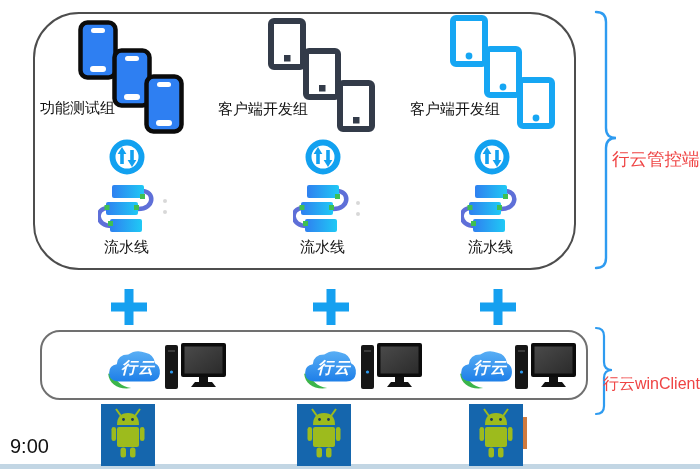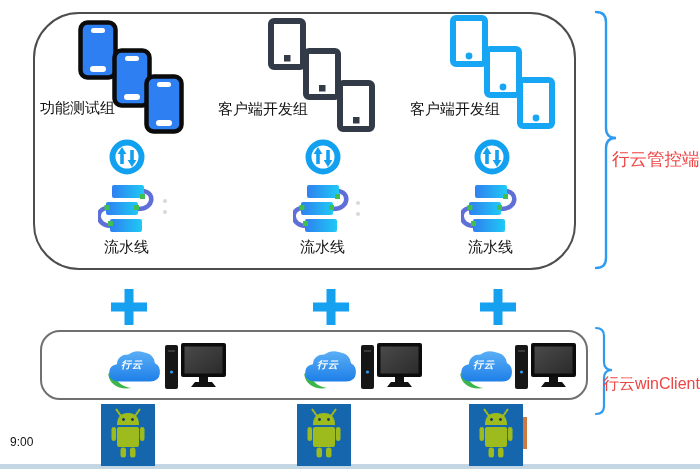--- a/index.html
+++ b/index.html
@@ -4,21 +4,21 @@
 <style>
   html,body{margin:0;padding:0;background:#fff;}
   #canvas{position:relative;width:700px;height:469px;overflow:hidden;background:#fff;
           font-family:Liberation Sans, sans-serif;}
   .abs{position:absolute;}
   .box{position:absolute;background:#fff;box-sizing:border-box;}
   .top-box{left:33px;top:12px;width:543px;height:258px;border:2px solid #4d4d4d;border-radius:46px;}
   .bottom-box{left:40px;top:330px;width:548px;height:70px;border:2px solid #707070;border-radius:20px;}
   .lbl{position:absolute;color:#111;font-size:15px;font-weight:500;white-space:nowrap;}
   .blue-lbl{position:absolute;color:#ef4444;white-space:nowrap;font-weight:500;}
-  .logo-text{position:absolute;color:#fff;font-size:10px;font-weight:bold;font-style:italic;
+  .logo-text{position:absolute;color:#fff;font-size:16px;font-weight:bold;font-style:italic;
              letter-spacing:1px;white-space:nowrap;pointer-events:none;}
   .dot{position:absolute;width:4px;height:4px;border-radius:50%;background:#d8d8d8;}
   .strip{position:absolute;left:0;top:464px;width:700px;height:5px;background:#c2d6e4;}
   .sliver{position:absolute;left:520px;top:417px;width:7px;height:32px;background:#cf7a3e;z-index:1;}
   .tile{z-index:2;}
 </style>
 </head>
 <body>
 
 <div id="canvas">
@@ -208,21 +208,21 @@
   <div class="logo-text" style="left:473px;top:358px">行云</div>
   <svg class="abs" style="left:514px;top:342px" width="62" height="50">
       <use href="#sym-pc"></use>
     </svg>
 
   <svg class="abs" style="left:590px;top:326px" width="30" height="92">
     <path d="M 6,2 Q 14,2 14,10 L 14,36 Q 14,44 22,44 Q 14,44 14,52 L 14,80 Q 14,88 6,88" fill="none" stroke="#2E9BF0" stroke-width="2.2" stroke-linecap="round"></path>
   </svg>
   <div class="blue-lbl" style="left:603px;top:374px;font-size:16px">行云winClient</div>
 
-  <div class="lbl" style="left:10px;top:435px;font-size:12px">9:00</div>
+  <div class="lbl" style="left:10px;top:435px;font-size:20px">9:00</div>
   <div class="sliver"></div>
   <svg class="abs tile" style="left:101px;top:404px" width="54" height="62">
       <use href="#sym-android"></use>
     </svg>
   <svg class="abs tile" style="left:297px;top:404px" width="54" height="62">
       <use href="#sym-android"></use>
     </svg>
   <svg class="abs tile" style="left:469px;top:404px" width="54" height="62">
       <use href="#sym-android"></use>
     </svg>

